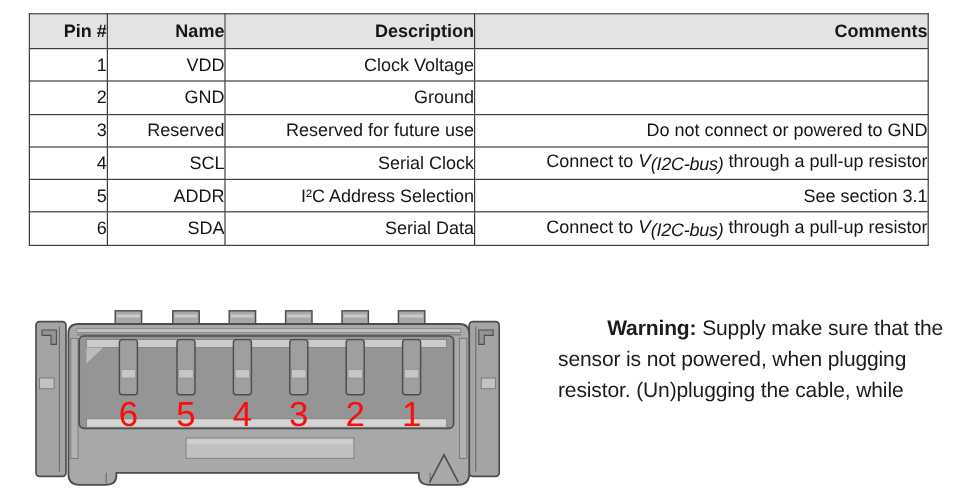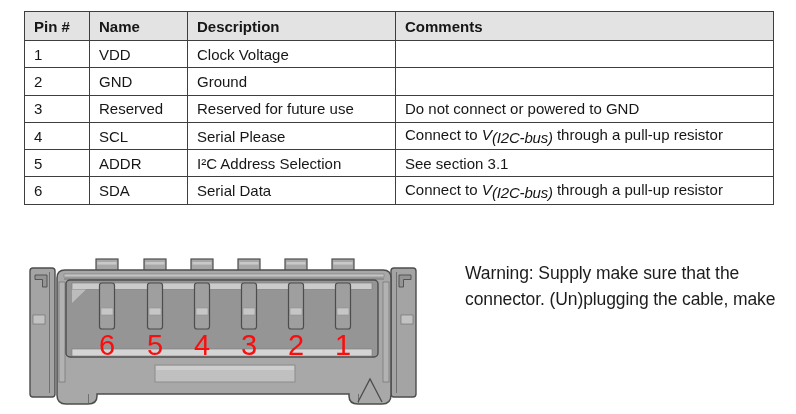--- a/index.html
+++ b/index.html
@@ -22,21 +22,21 @@
     width: 749px;
     border-collapse: collapse;
     table-layout: fixed;
     font-size: 15px;
     color: #161616;
   }
   table.pin-table th,
   table.pin-table td {
     border: 1.5px solid #3e3e3e;
     padding: 0 0 0 9px;
-    text-align: left;
+    text-align: right;
     vertical-align: middle;
     white-space: nowrap;
     overflow: hidden;
   }
   table.pin-table thead th {
     background: #e3e3e3;
     font-weight: bold;
     height: 29px;
   }
   table.pin-table tbody td { height: 27.3px; background: #ffffff; }
@@ -62,21 +62,21 @@
   .warning {
     position: absolute;
     left: 465px;
     top: 261px;
     width: 331px;
     font-size: 17.5px;
     line-height: 25.8px;
     color: #1c1c1c;
     letter-spacing: -0.1px;
   }
-  .warning b { font-weight: normal; }
+  .warning b { font-weight: bold; margin-left: 41px; }
 </style>
 </head>
 <body>
 
 <div class="page">
 
   <table class="pin-table">
     <colgroup>
       <col style="width:65px">
         <col style="width:98px">
@@ -106,21 +106,21 @@
       </tr>
       <tr>
         <td>3</td>
         <td>Reserved</td>
         <td>Reserved for future use</td>
         <td>Do not connect or powered to GND</td>
       </tr>
       <tr>
         <td>4</td>
         <td>SCL</td>
-        <td>Serial Please</td>
+        <td>Serial Clock</td>
         <td><span>Connect to </span><span class="v-italic">V</span><sub class="bus-sub">(I2C-bus)</sub><span> through a pull-up resistor</span></td>
       </tr>
       <tr>
         <td>5</td>
         <td>ADDR</td>
         <td>I²C Address Selection</td>
         <td>See section 3.1</td>
       </tr>
       <tr>
         <td>6</td>
@@ -209,16 +209,17 @@
 
       <line x1="60.5" y1="136" x2="60.5" y2="145" stroke="#6a6a6a" stroke-width="0.9"></line>
       <line x1="330.5" y1="136" x2="330.5" y2="145" stroke="#6a6a6a" stroke-width="0.9"></line>
 
       <path d="M330,144 L342,121 L354,144" fill="none" stroke="#4d4d4d" stroke-width="1.3"></path>
     </svg>
   </div>
 
   <div class="warning">
     <div><b>Warning:</b><span> Supply make sure that the</span></div>
-    <div>connector. (Un)plugging the cable, make</div>
+    <div>sensor is not powered, when plugging</div>
+    <div>resistor. (Un)plugging the cable, while</div>
   </div>
 
 </div>
 
 </body></html>

